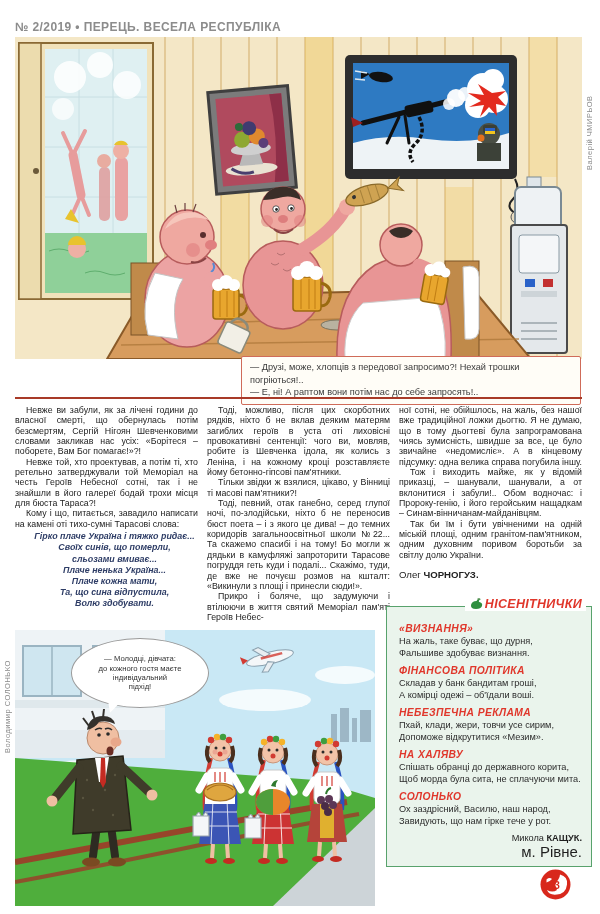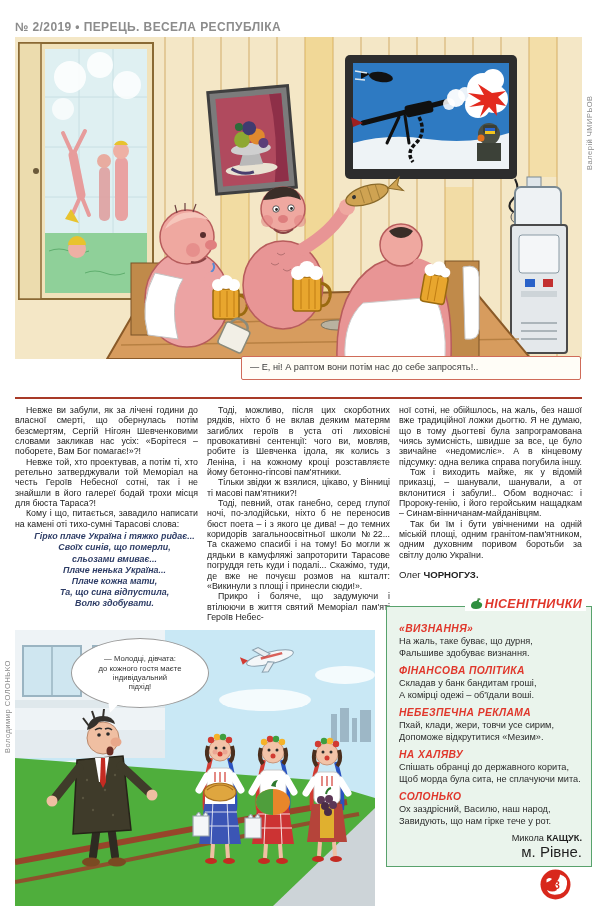--- a/index.html
+++ b/index.html
@@ -327,20 +327,21 @@
     </g>
 
     <g transform="rotate(-65 218 300)">
       <rect x="206" y="288" width="24" height="26" rx="3" fill="#f2efe6" stroke="#8a8a7a" stroke-width="1.5"></rect>
       <path d="M230,292 q9,2 7,11 q-2,7 -7,7" fill="none" stroke="#8a8a7a" stroke-width="2.5"></path>
     </g>
   </svg>
 </div>
 
 <div class="abs caption-box">
+  <div>— Друзі, може, хлопців з передової запросимо?! Нехай трошки погріються!..</div>
   <div>— Е, ні! А раптом вони потім нас до себе запросять!..</div>
 </div>
 <div class="abs cartoon-rule"></div>
 
 <div class="abs credit-vert credit-top">Валерій ЧМИРЬОВ</div>
 
 <div class="abs article">
   <div class="col">
     <p>Невже ви забули, як за лічені години до власної смерті, що обернулась потім безсмертям, Сергій Нігоян Шевченковими словами закликав нас усіх: «Борітеся – поборете, Вам Бог помагає!»?!</p>
     <p>Невже той, хто проектував, а потім ті, хто ретельно затверджували той Меморіал на честь Героїв Небесної сотні, так і не знайшли в його галереї бодай трохи місця для бюста Тараса?!</p>

